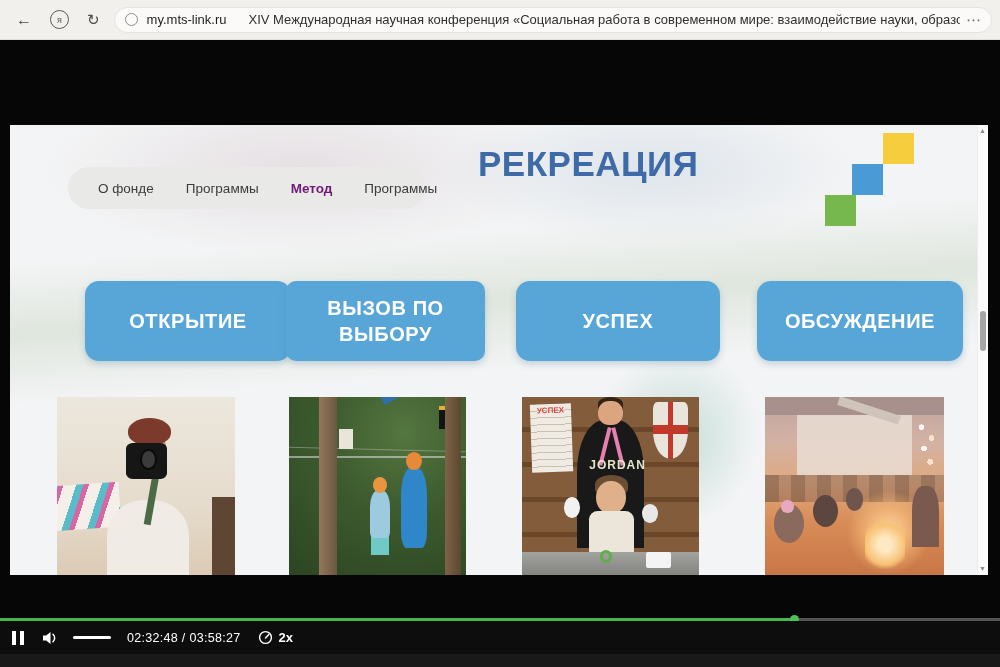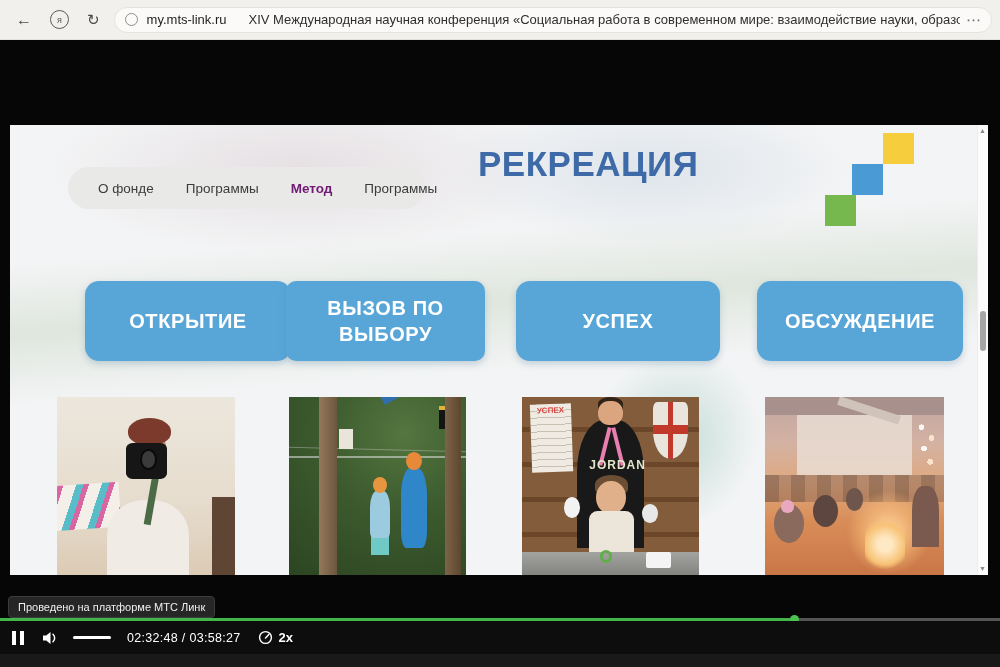--- a/index.html
+++ b/index.html
@@ -258,21 +258,20 @@
         <span class="p4-figure-r"></span>
       </div>
 
       <div class="scroll-track">
         <span class="scroll-arrow scroll-up">▲</span>
         <span class="scroll-thumb"></span>
         <span class="scroll-arrow scroll-down">▼</span>
       </div>
     </div>
 
-    <div class="badge">Проведено на платформе МТС Линк</div>
 
     <div class="progress">
       <div class="progress-fill" style="width: 79.4%;"></div>
       <div class="progress-dot" style="left: calc(79.4% - 4px);"></div>
     </div>
 
     <div class="controls">
       <span class="pause-btn">
         <span class="pause-bar"></span>
         <span class="pause-bar"></span>

